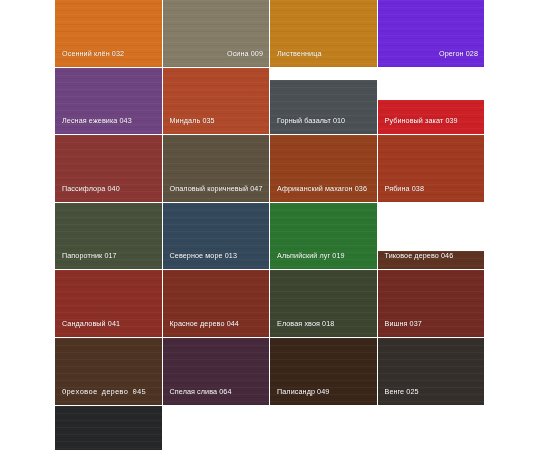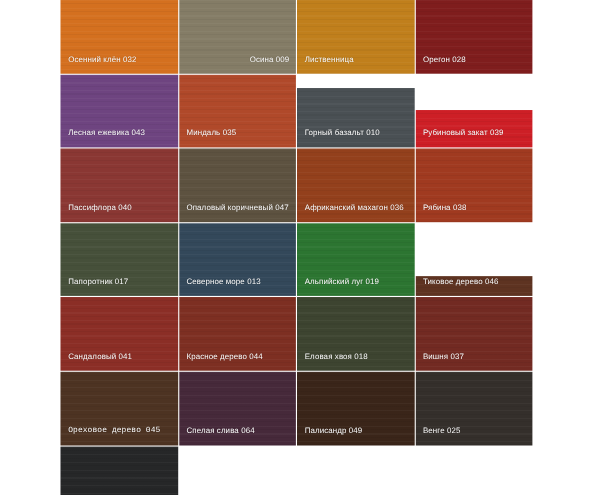--- a/index.html
+++ b/index.html
@@ -70,21 +70,21 @@
       <div class="label">Осенний клён 032</div>
     </div>
     <div class="swatch" style="background: rgb(132, 124, 102); text-align: right;">
       <div class="grain"></div>
       <div class="label">Осина 009</div>
     </div>
     <div class="swatch" style="background: rgb(192, 127, 28); padding-left: 32px;">
       <div class="grain"></div>
       <div class="label">Лиственница</div>
     </div>
-    <div class="swatch" style="background: #7f1d1d;">
+    <div class="swatch" style="background: #6d28d9; text-align: right;">
       <div class="grain"></div>
       <div class="label">Орегон 028</div>
     </div>
     <div class="swatch" style="background: rgb(110, 68, 128);">
       <div class="grain"></div>
       <div class="label">Лесная ежевика 043</div>
     </div>
     <div class="swatch" style="background: rgb(176, 73, 42);">
       <div class="grain"></div>
       <div class="label">Миндаль 035</div>

